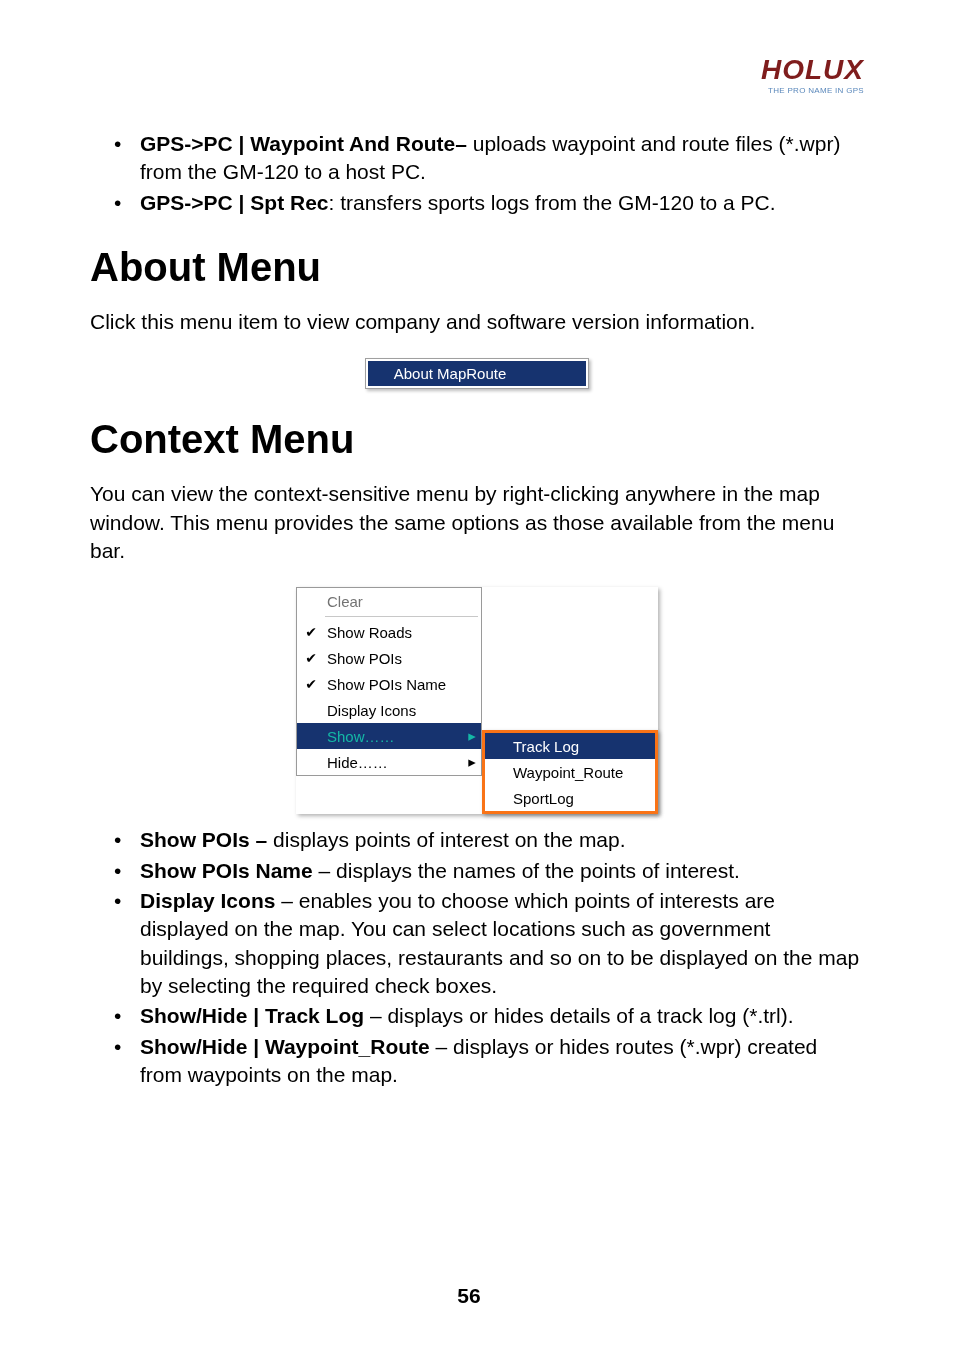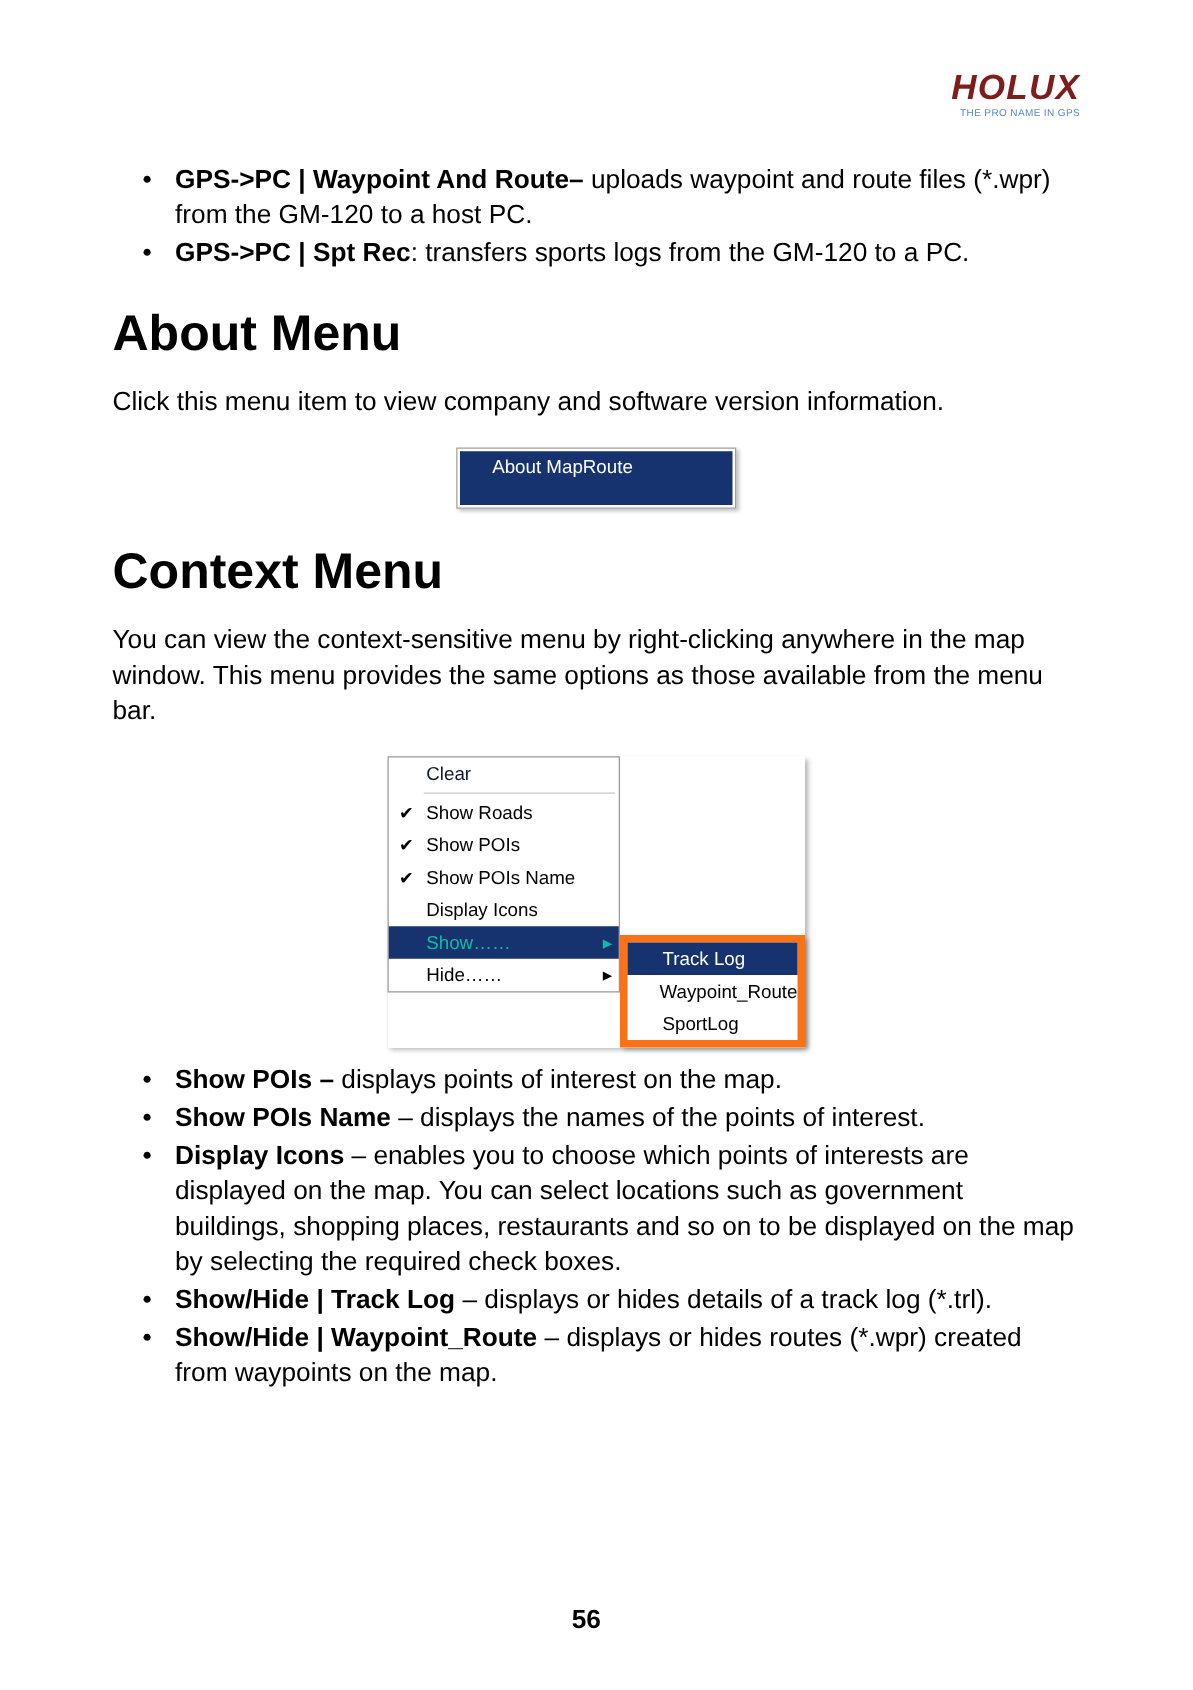--- a/index.html
+++ b/index.html
@@ -68,21 +68,21 @@
     border: 1px solid #a0a0a0;
     box-shadow: 2px 2px 3px rgba(0,0,0,0.25);
     background: #ffffff;
     padding: 2px;
   }
   .about-item {
     background: #16336f;
     color: #ffffff;
     font-family: Tahoma, sans-serif;
     font-size: 15px;
-    padding: 4px 80px 22px 26px;
+    padding: 4px 80px 4px 26px;
     text-align: center;
   }
   
   .ctx-wrap {
     display: inline-flex;
     align-items: flex-start;
     box-shadow: 2px 2px 4px rgba(0,0,0,0.3);
   }
   .ctx-menu {
     width: 186px;
@@ -107,33 +107,33 @@
   .ctx-label {
     flex: 1;
     padding-left: 2px;
     color: #000;
   }
   .ctx-arrow {
     width: 18px;
     text-align: center;
     color: #000;
   }
-  .ctx-row.disabled .ctx-label { color: #0f172a; }
+  .ctx-row.disabled .ctx-label { color: #737373; }
   .ctx-row.hl {
     background: #16336f;
   }
   .ctx-row.hl .ctx-label, .ctx-row.hl .ctx-arrow { color: #14b8a6; }
   .ctx-sep {
     height: 1px;
     background: #c8c8c8;
     margin: 2px 3px 2px 28px;
   }
   .sub-menu {
-    width: 148px;
-    border: 6px solid #f97316;
+    width: 176px;
+    border: 3px solid #f97316;
     background: #ffffff;
     font-family: Tahoma, sans-serif;
     font-size: 15px;
     margin-left: 0px;
     margin-top: 143px;
     box-shadow: 2px 2px 4px rgba(0,0,0,0.3);
   }
   .sub-row {
     display: flex;
     align-items: center;

